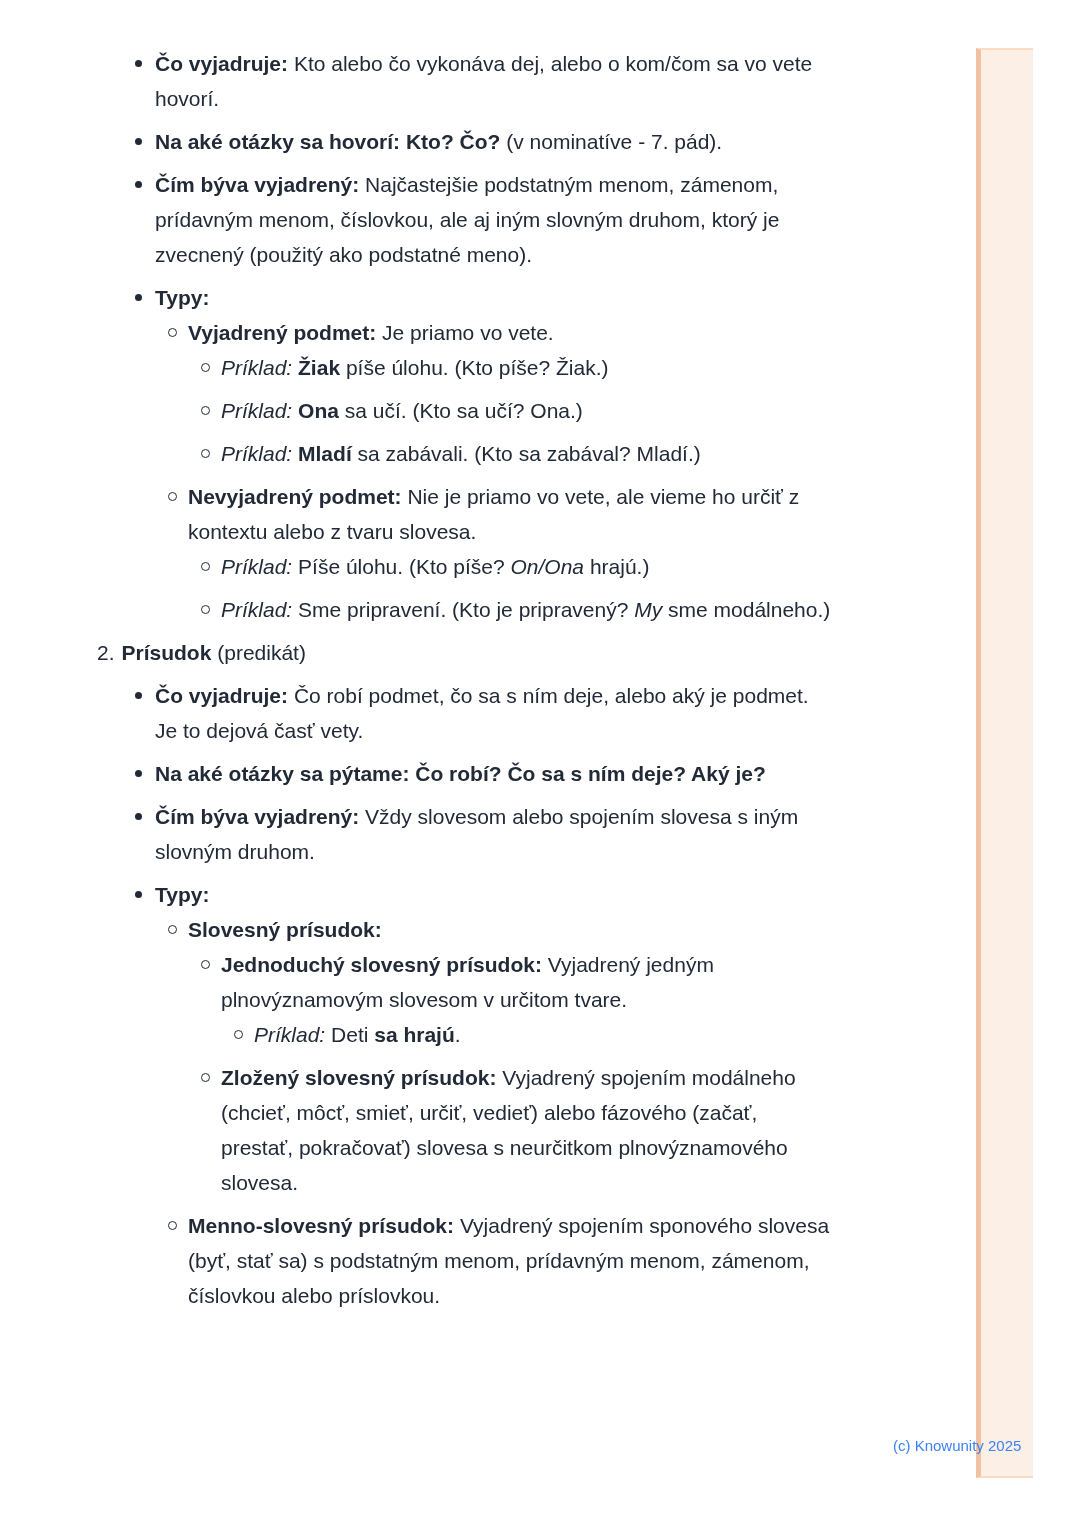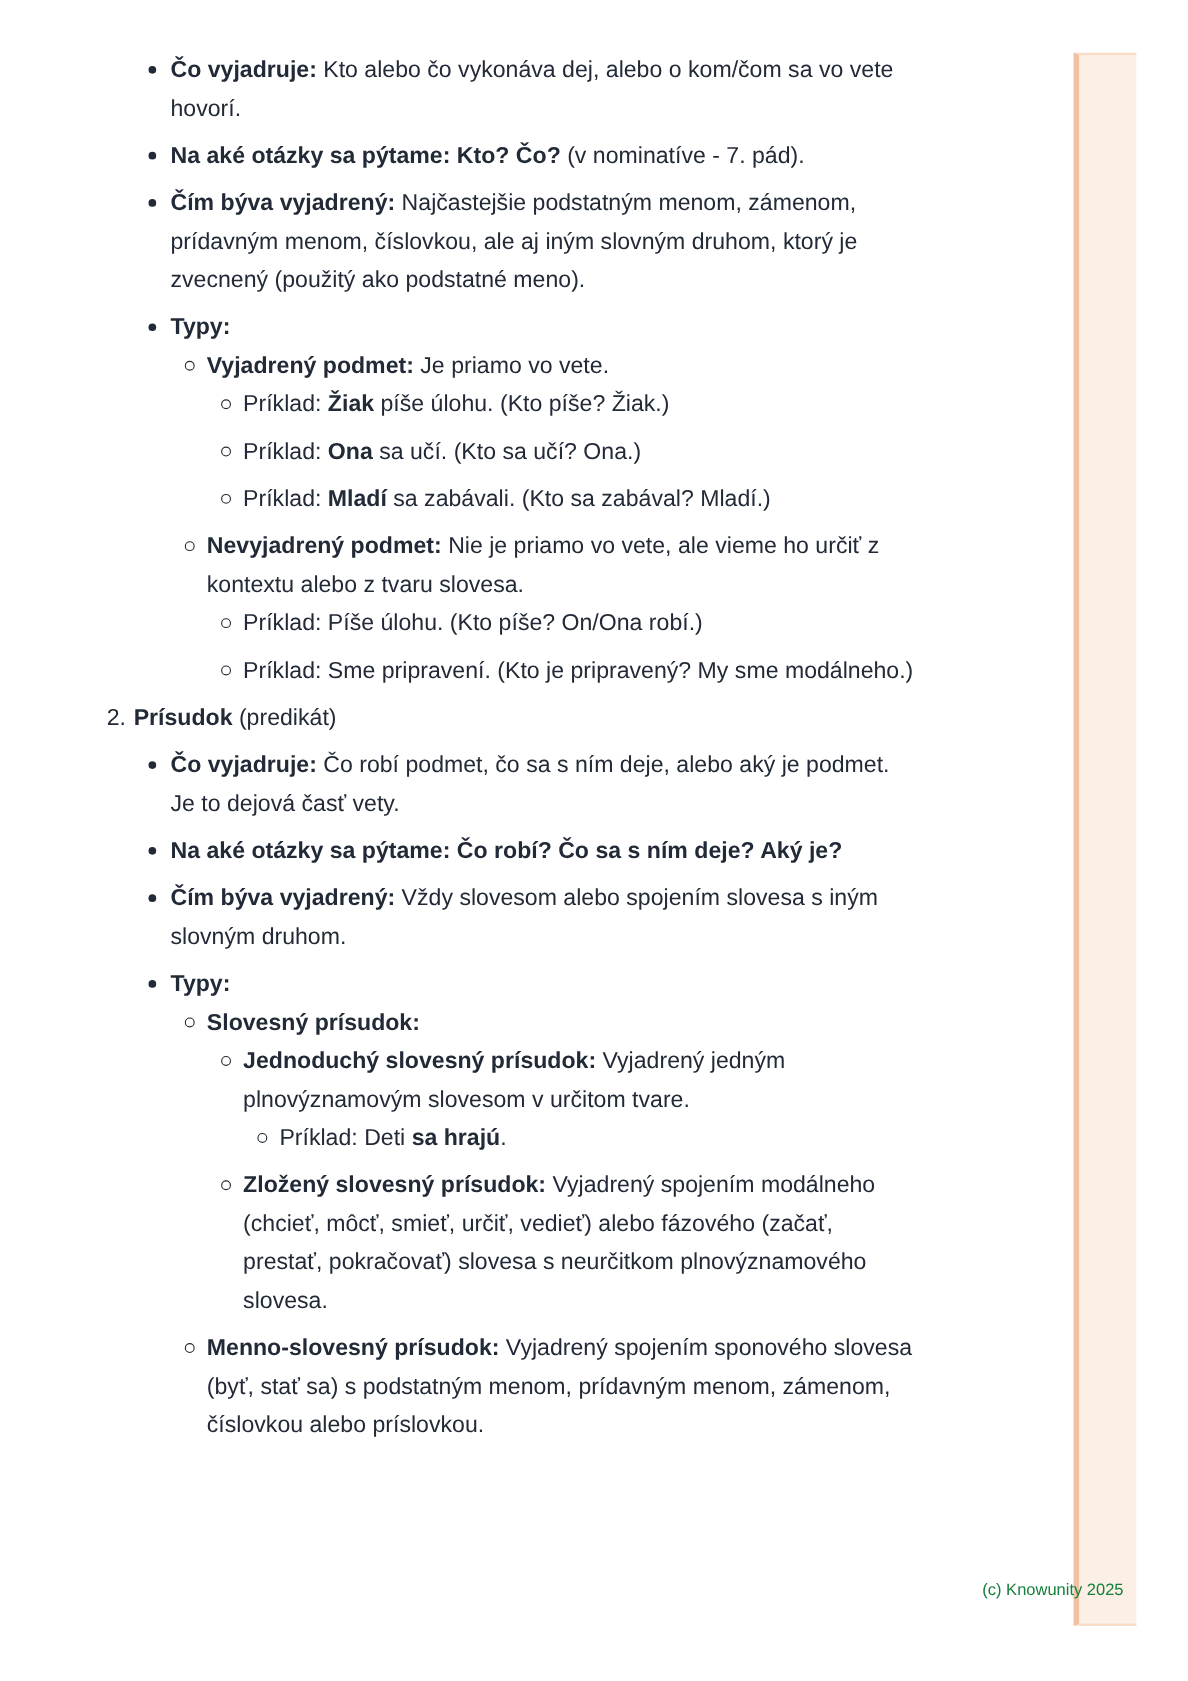--- a/index.html
+++ b/index.html
@@ -13,66 +13,66 @@
   .stripe{
     position:absolute;left:976px;top:48px;width:57px;height:1430px;
     box-sizing:border-box;
     background:#fcefe5;
     border-left:5px solid #f1c2a2;
     border-top:2px solid #f8dcc6;
     border-bottom:2px solid #f8dcc6;
   }
   .watermark{
     position:absolute;left:893px;top:1436px;z-index:3;
-    font-size:15px;line-height:20px;color:#15803d;
+    font-size:15px;line-height:20px;color:#3b82f6;
   }
   .doc{
     position:absolute;left:0;top:0;width:975px;box-sizing:border-box;
     padding:46px 0 0 97px;z-index:2;
   }
   ul{list-style:none;margin:0;padding:0;}
   ul.root{margin-left:38px;}
   ul.plain{margin-left:0;}
   li{position:relative;padding-left:20px;margin:0 0 8px 0;}
   li.num-item{padding-left:0;}
   li ul.sub{margin-left:13px;}
   li.num-item > ul.sub{margin-left:38px;margin-top:8px;}
   .marker{position:absolute;left:0;display:block;}
   .marker.disc{top:14px;width:7px;height:7px;border-radius:50%;background:currentColor;}
   .marker.circle{top:13px;width:9px;height:9px;border-radius:50%;
     border:1.8px solid currentColor;box-sizing:border-box;background:transparent;}
   .txt{white-space:pre-wrap;}
   .seg-b{font-weight:700;}
-  .seg-i{}
+  .seg-i{font-style:italic;}
   .num{font-weight:400;margin-right:7px;}
 </style>
 </head>
 <body>
 
 <div class="stripe"></div>
 
 <div class="watermark">(c) Knowunity 2025</div>
 
 <main class="doc">
     <ul class="root">
       <li><span class="marker disc"></span><span class="txt"><span class="seg-b">Čo vyjadruje:</span><span class="seg-n"> Kto alebo čo vykonáva dej, alebo o kom/čom sa vo vete
 hovorí.</span></span></li>
-      <li><span class="marker disc"></span><span class="txt"><span class="seg-b">Na aké otázky sa pýtame: Kto? Čo?</span><span class="seg-n"> (v nominatíve - 7. pád).</span></span></li>
+      <li><span class="marker disc"></span><span class="txt"><span class="seg-b">Na aké otázky sa hovorí: Kto? Čo?</span><span class="seg-n"> (v nominatíve - 7. pád).</span></span></li>
       <li><span class="marker disc"></span><span class="txt"><span class="seg-b">Čím býva vyjadrený:</span><span class="seg-n"> Najčastejšie podstatným menom, zámenom,
 prídavným menom, číslovkou, ale aj iným slovným druhom, ktorý je
 zvecnený (použitý ako podstatné meno).</span></span></li>
       <li><span class="marker disc"></span><span class="txt"><span class="seg-b">Typy:</span></span><ul class="sub">
           <li><span class="marker circle"></span><span class="txt"><span class="seg-b">Vyjadrený podmet:</span><span class="seg-n"> Je priamo vo vete.</span></span><ul class="sub">
               <li><span class="marker circle"></span><span class="txt"><span class="seg-i">Príklad:</span><span class="seg-n"> </span><span class="seg-b">Žiak</span><span class="seg-n"> píše úlohu. (Kto píše? Žiak.)</span></span></li>
               <li><span class="marker circle"></span><span class="txt"><span class="seg-i">Príklad:</span><span class="seg-n"> </span><span class="seg-b">Ona</span><span class="seg-n"> sa učí. (Kto sa učí? Ona.)</span></span></li>
               <li><span class="marker circle"></span><span class="txt"><span class="seg-i">Príklad:</span><span class="seg-n"> </span><span class="seg-b">Mladí</span><span class="seg-n"> sa zabávali. (Kto sa zabával? Mladí.)</span></span></li>
             </ul></li>
           <li><span class="marker circle"></span><span class="txt"><span class="seg-b">Nevyjadrený podmet:</span><span class="seg-n"> Nie je priamo vo vete, ale vieme ho určiť z
 kontextu alebo z tvaru slovesa.</span></span><ul class="sub">
-              <li><span class="marker circle"></span><span class="txt"><span class="seg-i">Príklad:</span><span class="seg-n"> Píše úlohu. (Kto píše? </span><span class="seg-i">On/Ona</span><span class="seg-n"> robí.)</span></span></li>
+              <li><span class="marker circle"></span><span class="txt"><span class="seg-i">Príklad:</span><span class="seg-n"> Píše úlohu. (Kto píše? </span><span class="seg-i">On/Ona</span><span class="seg-n"> hrajú.)</span></span></li>
               <li><span class="marker circle"></span><span class="txt"><span class="seg-i">Príklad:</span><span class="seg-n"> Sme pripravení. (Kto je pripravený? </span><span class="seg-i">My</span><span class="seg-n"> sme modálneho.)</span></span></li>
             </ul></li>
         </ul></li>
     </ul>
     <ul class="plain">
       <li class="num-item"><span class="num">2.</span><span class="txt"><span class="seg-b">Prísudok</span><span class="seg-n"> (predikát)</span></span><ul class="sub">
           <li><span class="marker disc"></span><span class="txt"><span class="seg-b">Čo vyjadruje:</span><span class="seg-n"> Čo robí podmet, čo sa s ním deje, alebo aký je podmet.
 Je to dejová časť vety.</span></span></li>
           <li><span class="marker disc"></span><span class="txt"><span class="seg-b">Na aké otázky sa pýtame: Čo robí? Čo sa s ním deje? Aký je?</span></span></li>
           <li><span class="marker disc"></span><span class="txt"><span class="seg-b">Čím býva vyjadrený:</span><span class="seg-n"> Vždy slovesom alebo spojením slovesa s iným

